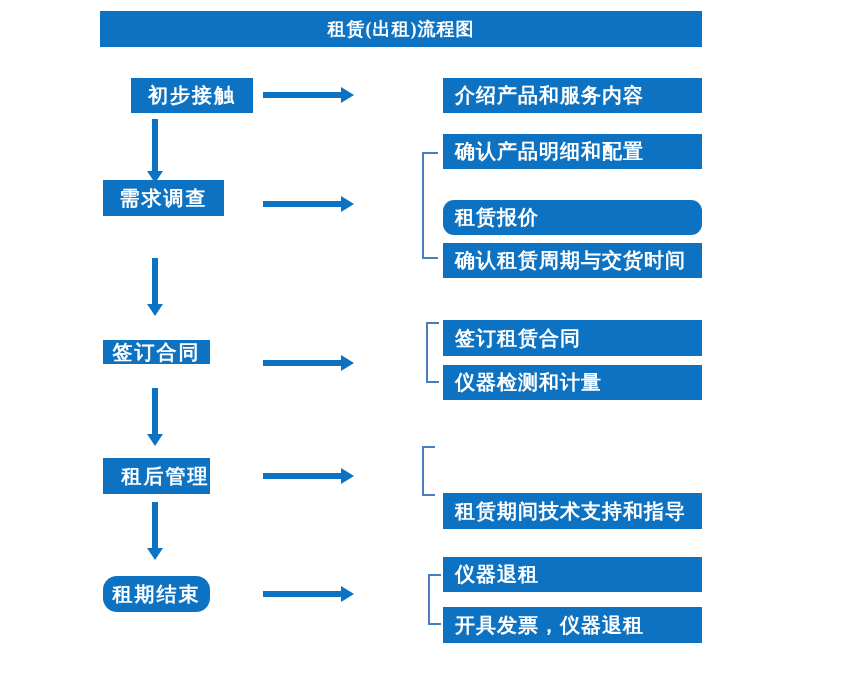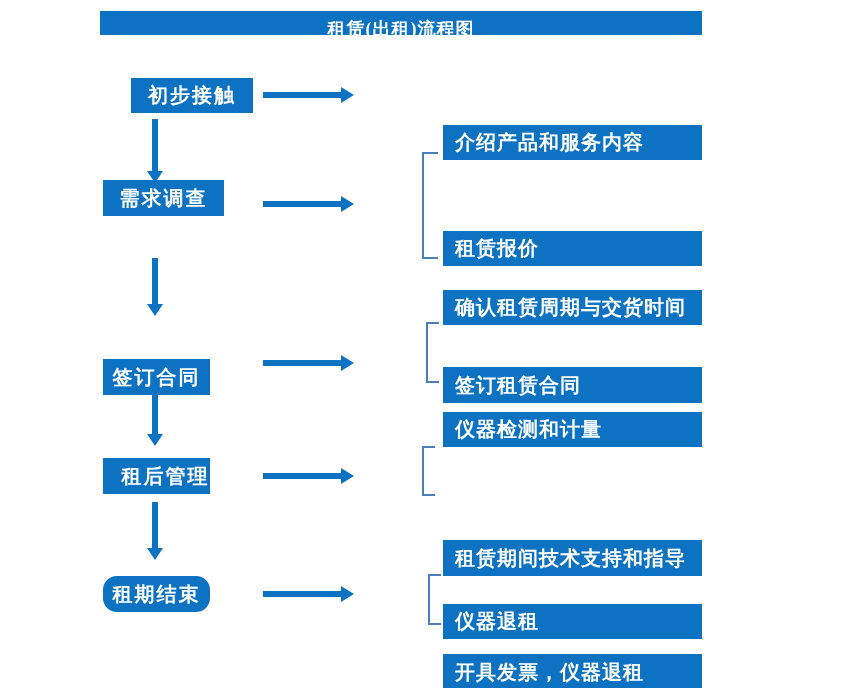--- a/index.html
+++ b/index.html
@@ -13,21 +13,21 @@
   body { font-family: "Liberation Serif", "DejaVu Serif", serif; }
   .canvas {
     position: relative;
     width: 844px;
     height: 688px;
     background: var(--bg);
     overflow: hidden;
   }
   .title-bar {
     position: absolute;
-    left: 100px; top: 11px; width: 602px; height: 24px;
+    left: 100px; top: 11px; width: 602px; height: 36px;
     background: var(--primary);
     color: var(--text-on-primary);
     font-size: 18px; font-weight: bold;
     text-align: center; line-height: 36px;
     letter-spacing: 1px;
   }
   .stage-box {
     position: absolute;
     background: var(--primary);
     color: var(--text-on-primary);
@@ -39,21 +39,20 @@
   .detail-box {
     position: absolute;
     left: 443px; width: 259px; height: 35px;
     background: var(--primary);
     color: var(--text-on-primary);
     font-size: 20px; font-weight: bold;
     letter-spacing: 1px;
     display: flex; align-items: center;
     padding-left: 12px;
     white-space: nowrap;
-    margin-top: 47px;
   }
   .h-arrow { position: absolute; left: 263px; width: 91px; height: 16px; }
   .h-arrow .shaft {
     position: absolute; left: 0; top: 5px; width: 78px; height: 6px;
     background: var(--primary);
   }
   .h-arrow .head {
     position: absolute; left: 78px; top: 0; width: 0; height: 0;
     border-top: 8px solid transparent;
     border-bottom: 8px solid transparent;
@@ -79,21 +78,21 @@
 </style>
 </head>
 <body>
 
 <div class="canvas">
 
   <div class="title-bar">租赁(出租)流程图</div>
 
   <div class="stage-box" style="left:103px;top:78px;width:122px;height:35px;margin-left:28px;">初步接触</div>
   <div class="stage-box" style="left:103px;top:180px;width:121px;height:36px;font-family:Liberation Serif, serif;">需求调查</div>
-  <div class="stage-box" style="left:103px;top:359px;width:107px;height:36px;">签订合同</div>
+  <div class="stage-box" style="left:103px;top:340px;width:107px;height:24px;">签订合同</div>
   <div class="stage-box" style="left:103px;top:458px;width:107px;height:36px;padding-left:18px;">租后管理</div>
   <div class="stage-box" style="left:103px;top:576px;width:107px;height:36px;border-radius:14px;">租期结束</div>
 
   <div class="v-arrow" style="top:119px;height:64px;">
     <span class="shaft" style="height:52px;"></span>
     <span class="head" style="top:52px;"></span>
   </div>
   <div class="v-arrow" style="top:258px;height:58px;">
     <span class="shaft" style="height:46px;"></span>
     <span class="head" style="top:46px;"></span>
@@ -127,21 +126,22 @@
     <span class="shaft"></span>
     <span class="head"></span>
   </div>
 
   <div class="bracket" style="left:422px;top:152px;width:16px;height:107px;"></div>
   <div class="bracket" style="left:426px;top:322px;width:13px;height:61px;"></div>
   <div class="bracket" style="left:422px;top:446px;width:13px;height:50px;"></div>
   <div class="bracket" style="left:428px;top:574px;width:13px;height:51px;"></div>
 
   <div class="detail-box" style="top:78px;">介绍产品和服务内容</div>
-  <div class="detail-box" style="top:184px;">租赁报价</div>
+  <div class="detail-box" style="top:134px;">确认产品明细和配置</div>
+  <div class="detail-box" style="top:200px;border-radius:11px;">租赁报价</div>
   <div class="detail-box" style="top:243px;">确认租赁周期与交货时间</div>
   <div class="detail-box" style="top:320px;height:36px;">签订租赁合同</div>
   <div class="detail-box" style="top:365px;">仪器检测和计量</div>
   <div class="detail-box" style="top:493px;height:36px;">租赁期间技术支持和指导</div>
   <div class="detail-box" style="top:557px;">仪器退租</div>
   <div class="detail-box" style="top:607px;height:36px;">开具发票，仪器退租</div>
 
 </div>
 
 </body></html>

